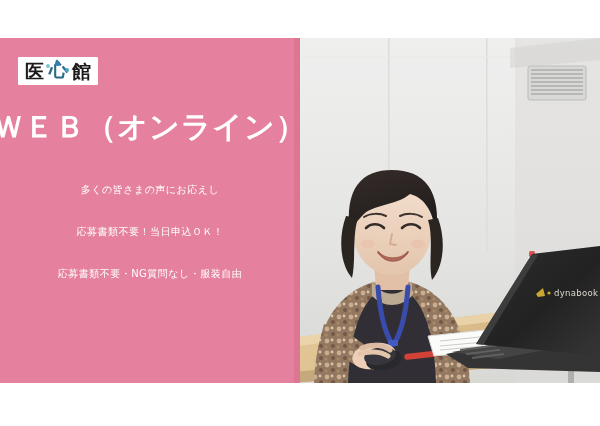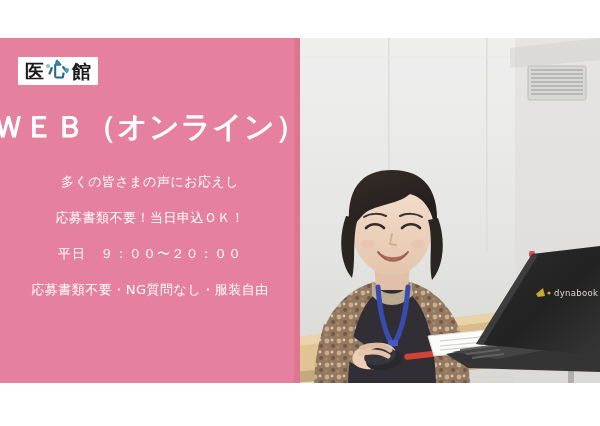--- a/index.html
+++ b/index.html
@@ -112,25 +112,26 @@
   .body-lines {
     margin-top: 25px;
     display: flex;
     flex-direction: column;
     align-items: center;
     gap: 18px;
     width: 100%;
   }
   .body-line {
     font-family: "DejaVu Sans", "Liberation Sans", sans-serif;
-    font-size: 13px;
+    font-size: 10px;
     font-weight: 400;
     color: #ffffff;
     letter-spacing: 0.5px;
     white-space: nowrap;
+    margin-top: 10px;
   }
   .body-line.spaced { letter-spacing: 1.2px; }
 
   
   .photo {
     position: relative;
     width: 300px;
     height: 100%;
     flex: 0 0 300px;
     overflow: hidden;
@@ -155,21 +156,20 @@
         <span class="dot d3"></span>
       </span>
       <span class="logo-char">館</span>
     </div>
 
     <div class="headline-1">ＷＥＢ（オンライン）</div>
 
     <div class="body-lines">
       <div class="body-line">多くの皆さまの声にお応えし</div>
       <div class="body-line">応募書類不要！当日申込ＯＫ！</div>
-      <div class="body-line spaced">平日　９：００〜２０：００</div>
       <div class="body-line">応募書類不要・NG質問なし・服装自由</div>
     </div>
   </div>
 
   <div class="photo">
     <svg viewBox="0 0 300 345" preserveAspectRatio="xMidYMid slice">
       <defs>
         <linearGradient id="wallg" x1="0" y1="0" x2="0" y2="1">
           <stop offset="0%" stop-color="#efefee"></stop>
           <stop offset="60%" stop-color="#e3e3e1"></stop>

